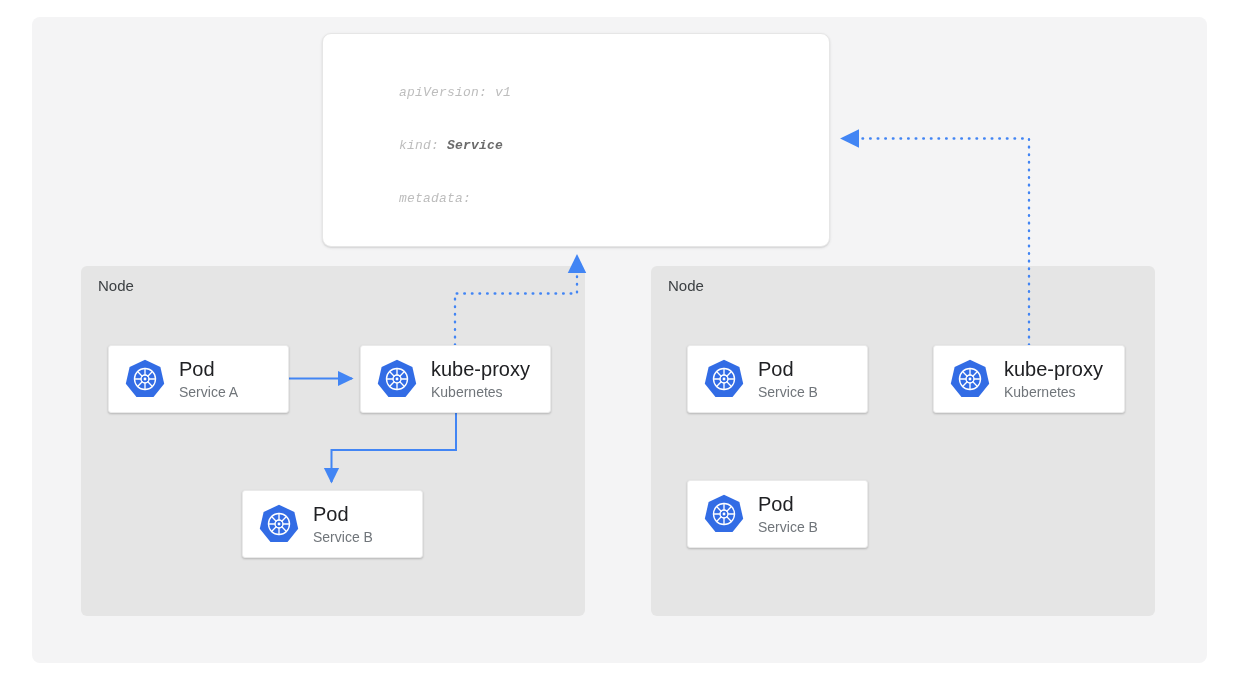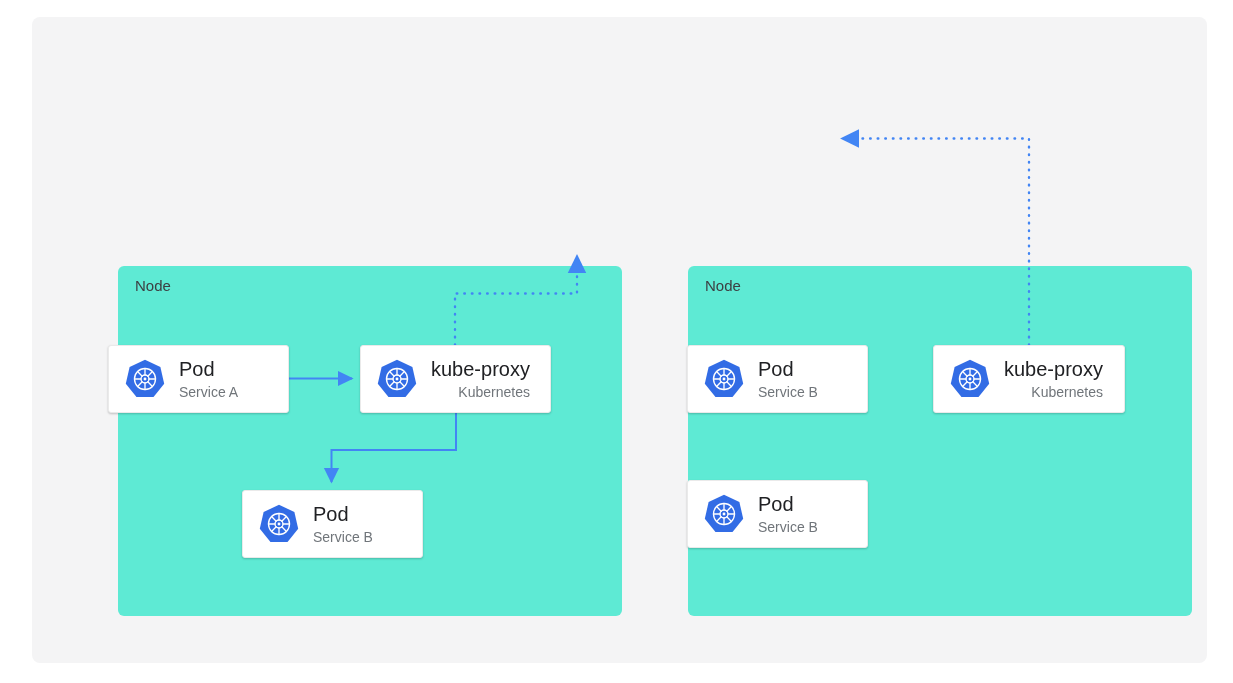--- a/index.html
+++ b/index.html
@@ -56,23 +56,22 @@
     letter-spacing: 0.2px;
   }
   #yaml-text .ln { display: block; height: 17.6px; }
   #yaml-text .bold {
     font-weight: bold;
     color: #6b6b6b;
   }
   
   .node-box {
     position: absolute;
-    background: #5eead4;
+    background: #e5e5e5;
     border-radius: 6px;
-    margin-left: 37px;
   }
   #node-left  { left: 81px;  top: 266px; width: 504px; height: 350px; }
   #node-right { left: 651px; top: 266px; width: 504px; height: 350px; }
   .node-label {
     position: absolute;
     left: 17px;
     top: 11px;
     font-size: 15px;
     color: #3c4043;
     font-family: "Liberation Sans", sans-serif;
@@ -104,21 +103,20 @@
   .card .card-title {
     font-size: 20px;
     color: #202124;
     font-family: "Liberation Sans", sans-serif;
   }
   .card .card-sub {
     font-size: 14px;
     color: #70757a;
     font-family: "Liberation Sans", sans-serif;
     margin-top: 2px;
-    text-align: right;
   }
   
   #card-pod-a       { left: 108px; top: 345px; width: 181px; height: 68px; }
   #card-kube-left   { left: 360px; top: 345px; width: 191px; height: 68px; }
   #card-pod-b-left  { left: 242px; top: 490px; width: 181px; height: 68px; }
   #card-pod-b-r1    { left: 687px; top: 345px; width: 181px; height: 68px; }
   #card-kube-right  { left: 933px; top: 345px; width: 192px; height: 68px; }
   #card-pod-b-r2    { left: 687px; top: 480px; width: 181px; height: 68px; }
 
   
@@ -130,20 +128,35 @@
     pointer-events: none;
   }
 </style>
 </head>
 <body>
 
 <div id="stage">
 
   <div id="canvas"></div>
 
+  <div id="yaml-card">
+    <div id="yaml-text">
+      <span class="ln"><span>apiVersion: v1</span></span>
+      <span class="ln"><span>kind: </span><span class="bold">Service</span></span>
+      <span class="ln"><span>metadata:</span></span>
+      <span class="ln">  <span>name: my-service</span></span>
+      
+      
+      
+      
+      
+      
+      
+    </div>
+  </div>
 
   <div class="node-box" id="node-left">
     <span class="node-label">Node</span>
   </div>
 
   <div class="node-box" id="node-right">
     <span class="node-label">Node</span>
   </div>
 
   <svg id="connectors" viewBox="0 0 1233 683">

